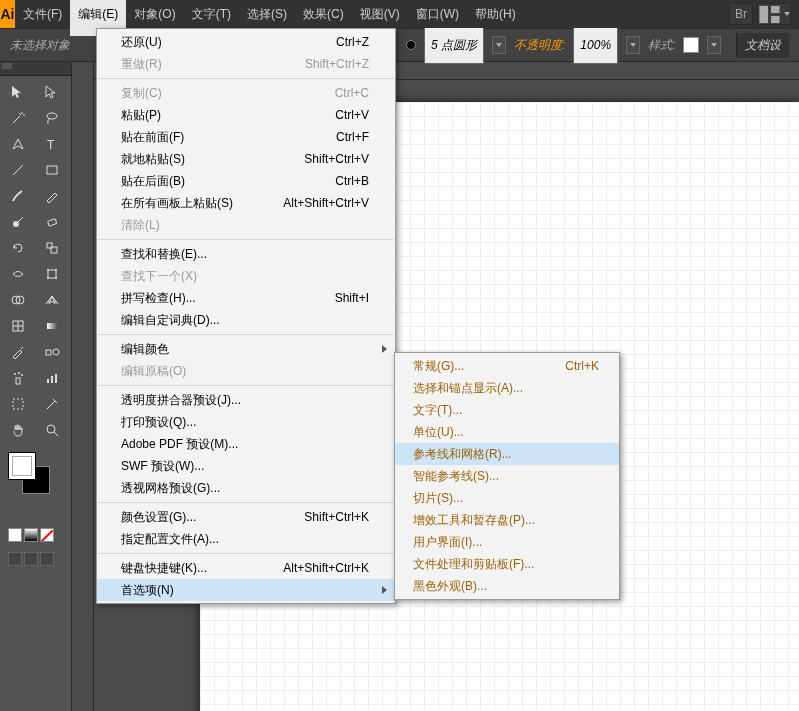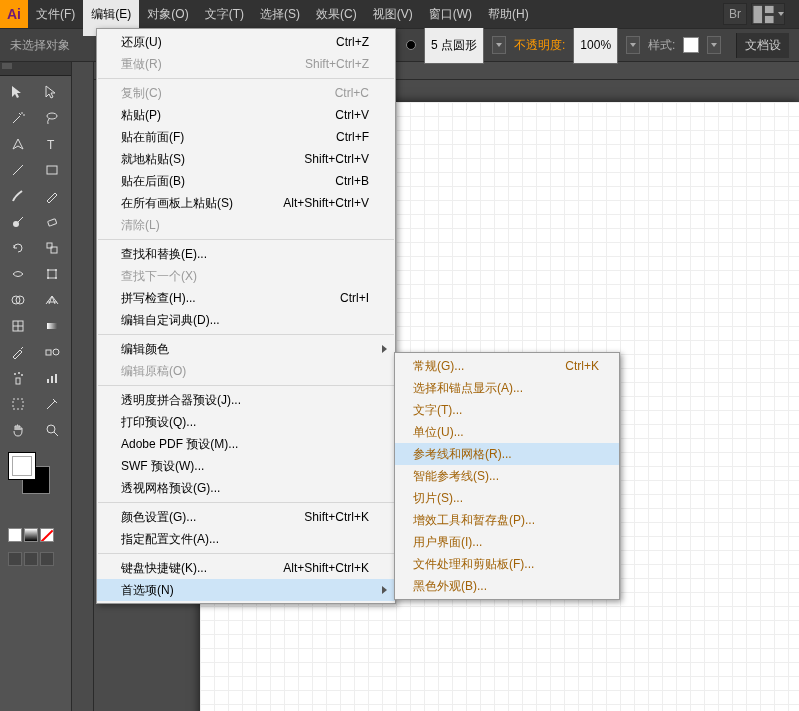--- a/index.html
+++ b/index.html
@@ -1,24 +1,24 @@
 <!DOCTYPE html>
 <html><head>
 <meta charset="utf-8">
 <style>
 * { margin: 0; padding: 0; box-sizing: border-box; font-family: "Microsoft YaHei", sans-serif; font-size: 12px; }
 body { background: #4a4a4a; width: 799px; height: 711px; overflow: hidden; position: relative; }
 .menubar { background: #323232; height: 28px; display: flex; align-items: center; color: #ccc; position: relative; z-index: 100; }
-.ai-logo { width: 28px; height: 28px; background: #ff9a00; color: #701a75; font-weight: bold; display: flex; align-items: center; justify-content: center; font-size: 14px; }
+.ai-logo { width: 15px; height: 28px; background: #ff9a00; color: #0f172a; font-weight: bold; display: flex; align-items: center; justify-content: center; font-size: 14px; }
 .menu-item { padding: 0 8px; height: 44px; display: flex; align-items: center; cursor: default; }
 .menu-item.active { background: #e8e8e8; color: #000; }
-.menubar-right { margin-left: auto; display: flex; gap: 4px; padding-right: 14px; align-items: center; }
+.menubar-right { margin-left: auto; display: flex; gap: 4px; padding-right: 8px; align-items: center; }
 .mb-btn { width: 24px; height: 22px; background: #3a3a3a; border: 1px solid #2a2a2a; display: flex; align-items: center; justify-content: center; color: #aaa; }
 .mb-btn-wide { width: 34px; }
-.optionsbar { background: #424242; height: 34px; display: flex; align-items: center; padding: 0 10px; gap: 8px; color: #ccc; border-top: 1px solid #2a2a2a; border-bottom: 1px solid #2a2a2a; position: relative; z-index: 1; }
+.optionsbar { background: #424242; height: 34px; display: flex; align-items: center; padding: 0 10px; gap: 8px; color: #ccc; border-top: 1px solid #2a2a2a; border-bottom: 1px solid #2a2a2a; position: relative; z-index: 1; font-style: italic; }
 .ob-label { color: #aaa; }
 .ob-label.orange { color: #ff9a00; }
 .ob-field { background: #ededed; border: 1px solid #666; padding: 1px 6px; height: 37px; display: flex; align-items: center; color: #000; }
 .ob-stroke-dot { width: 10px; height: 10px; border-radius: 50%; background: #000; border: 1px solid #888; }
 .ob-dd { width: 14px; height: 18px; border: 1px solid #666; background: #4a4a4a; display: flex; align-items: center; justify-content: center; }
 .ob-swatch { width: 16px; height: 16px; background: #fff; border: 1px solid #888; }
 .ob-last { margin-left: auto; background: #333; padding: 4px 8px; color: #ccc; border-left: 1px solid #222;}
 .workspace { position: absolute; top: 62px; left: 0; right: 0; bottom: 0; display: flex; }
 .toolbar-col { width: 72px; background: #535353; border-right: 1px solid #2a2a2a; display: flex; flex-direction: column; }
 .tabstrip { height: 14px; background: #3a3a3a; border-bottom: 1px solid #222; display: flex; }
@@ -341,21 +341,21 @@
     </div>
   <div class="dd-sep"></div>
   <div class="dd-item">
       <span>查找和替换(E)...</span>
     </div>
   <div class="dd-item disabled">
       <span>查找下一个(X)</span>
     </div>
   <div class="dd-item">
       <span>拼写检查(H)...</span>
-      <span class="shortcut">Ctrl+I</span>
+      <span class="shortcut">Shift+I</span>
     </div>
   <div class="dd-item">
       <span>编辑自定词典(D)...</span>
     </div>
   <div class="dd-sep"></div>
   <div class="dd-item submenu">
       <span>编辑颜色</span>
       <span class="arrow tri"></span>
     </div>
   <div class="dd-item disabled">

